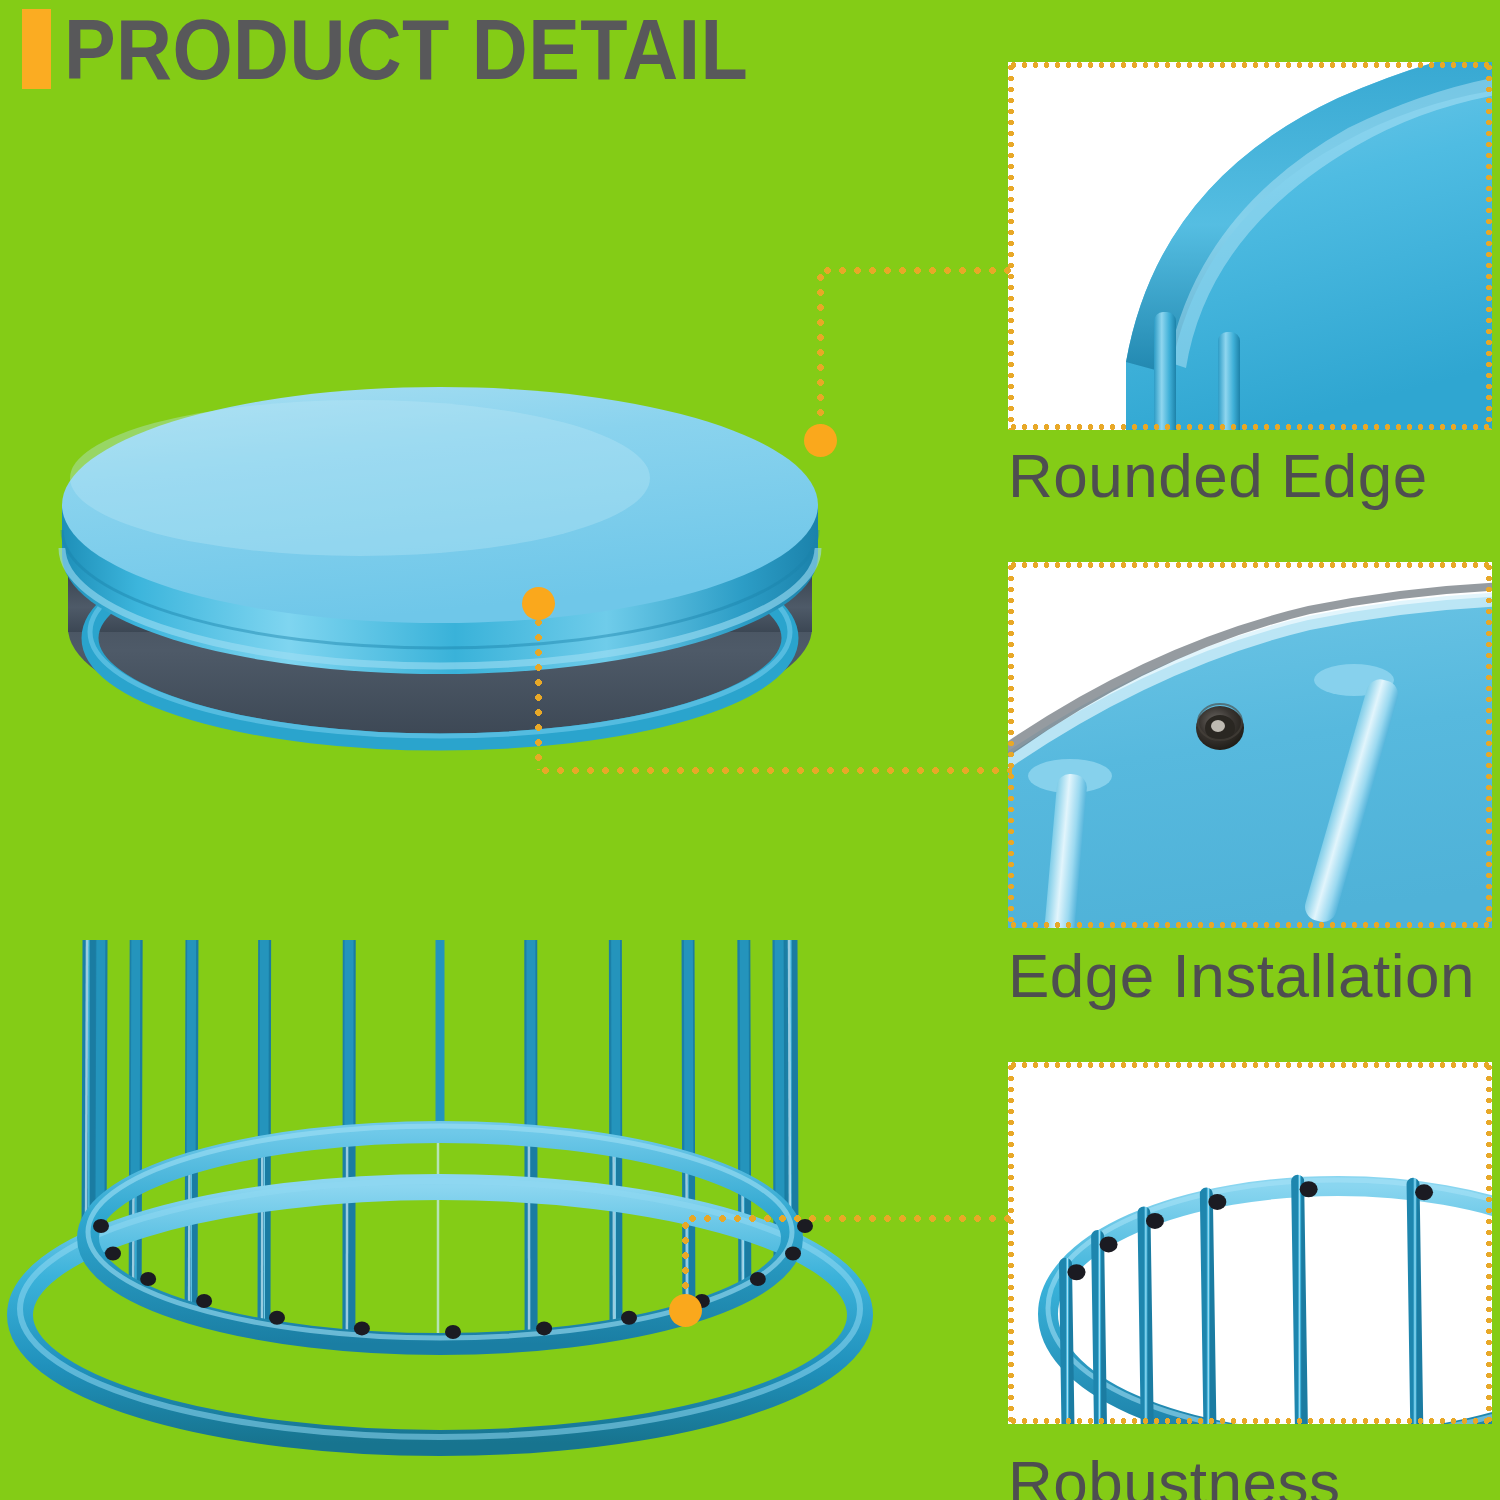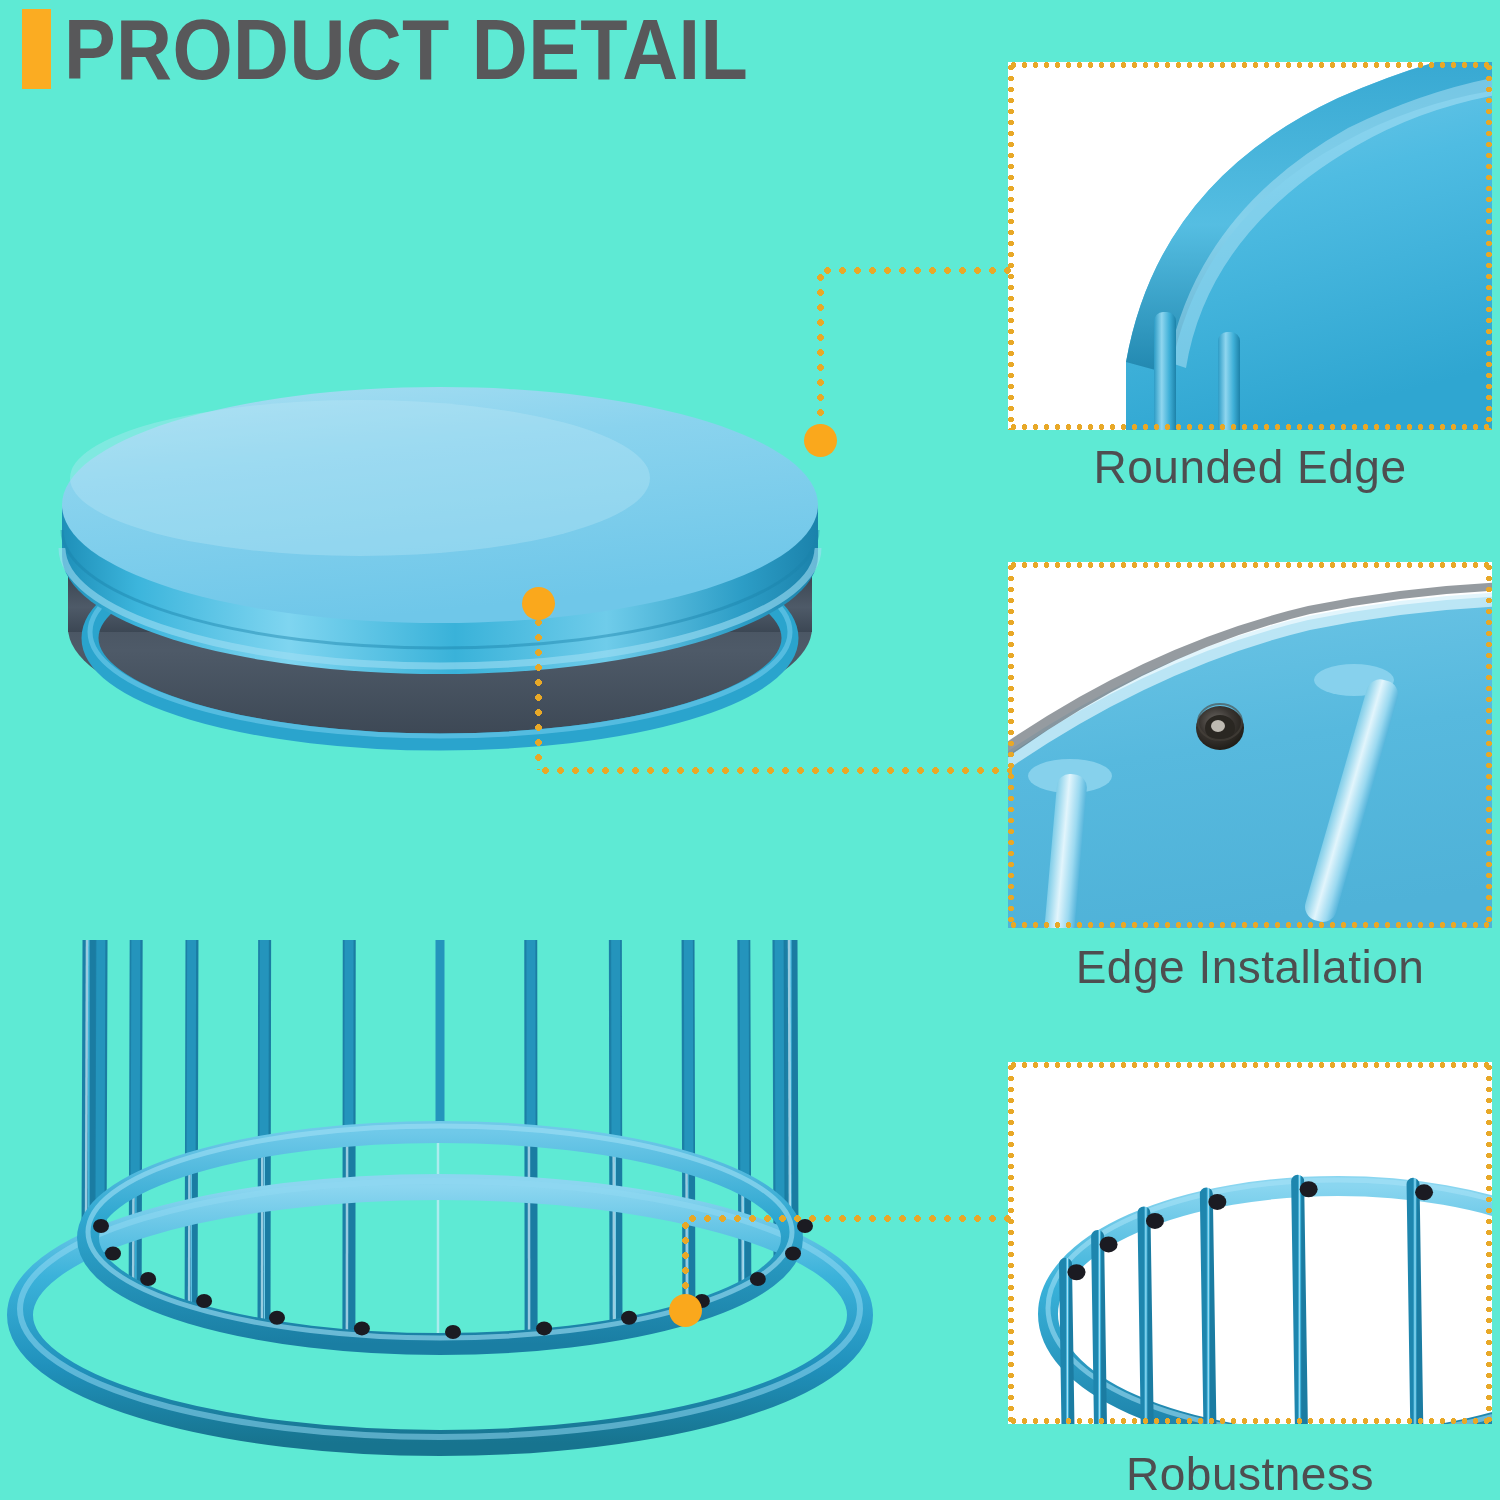--- a/index.html
+++ b/index.html
@@ -9,21 +9,21 @@
     height: 1500px;
     background: #ffffff;
     font-family: "Liberation Sans", sans-serif;
     overflow: hidden;
   }
 
   #stage {
     position: relative;
     width: 1500px;
     height: 1500px;
-    background: #5eead4;
+    background: #84cc16;
   }
 
   
   #header {
     position: absolute;
     left: 0; top: 0;
     width: 900px; height: 110px;
   }
   #accent-bar {
     position: absolute;
@@ -58,22 +58,21 @@
   .callout-frame {
     position: absolute;
     left: 0; top: 0;
     width: 100%; height: 100%;
     pointer-events: none;
     z-index: 30;
   }
   .callout-label {
     position: absolute;
     width: 100%;
-    text-align: center;
-    font-size: 46px;
+    font-size: 62px;
     color: #4E4E50;
     font-weight: normal;
     letter-spacing: 0.5px;
     white-space: nowrap;
     font-family: "Liberation Sans", sans-serif;
   }
 
   
   .dot-h {
     position: absolute;

